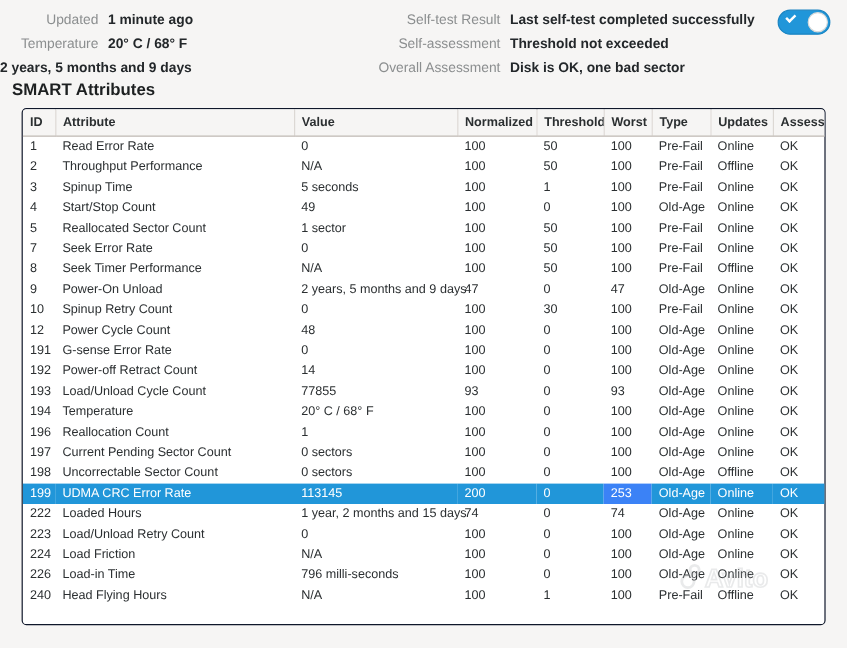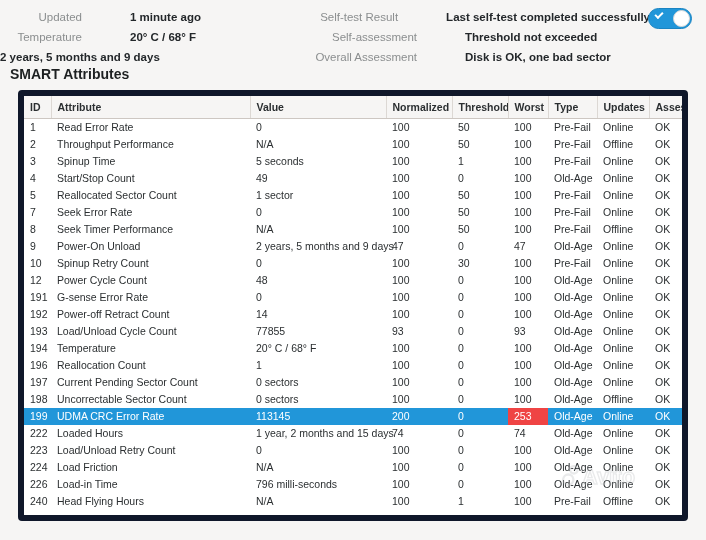--- a/index.html
+++ b/index.html
@@ -28,21 +28,20 @@
     top: 7px;
   }
   #summary-left  { left: 0;   width: 300px; }
   #summary-right { left: 300px; width: 350px; }
 
   .sum-row {
     display: flex;
     align-items: baseline;
     height: 20px;
     line-height: 20px;
-    gap: 40px;
   }
   .sum-label {
     text-align: right;
     color: #8b8e8f;
     font-size: 11.5px;
     padding-right: 8px;
     white-space: nowrap;
   }
   #summary-left .sum-label  { width: 82px; }
   #summary-right .sum-label { width: 117px; }
@@ -102,21 +101,21 @@
   }
 
   
   #table-frame {
     position: absolute;
     left: 18px;
     top: 90px;
     width: 670px;
     height: 431px;
     background: #ffffff;
-    border: 6px solid #0f172a;
+    border: 1px solid #0f172a;
     border-radius: 4px;
     overflow: hidden;
     box-sizing: border-box;
   }
   table.smart {
     width: 100%;
     border-collapse: collapse;
     table-layout: fixed;
     font-size: 10.5px;
   }
@@ -427,21 +426,21 @@
           <td>Old-Age</td>
           <td>Offline</td>
           <td>OK</td>
         </tr>
         <tr class="selected">
           <td style="background: rgb(33, 150, 217);">199</td>
           <td style="background: rgb(33, 150, 217);">UDMA CRC Error Rate</td>
           <td style="background: rgb(33, 150, 217);">113145</td>
           <td style="background: rgb(33, 150, 217);">200</td>
           <td style="background: rgb(33, 150, 217);">0</td>
-          <td style="background: #ef4444; margin-left: 31px;">253</td>
+          <td style="background: #3b82f6; margin-left: 31px;">253</td>
           <td style="background: rgb(33, 150, 217);">Old-Age</td>
           <td style="background: rgb(33, 150, 217);">Online</td>
           <td style="background: rgb(33, 150, 217);">OK</td>
         </tr>
         <tr>
           <td>222</td>
           <td>Loaded Hours</td>
           <td>1 year, 2 months and 15 days</td>
           <td>74</td>
           <td>0</td>

